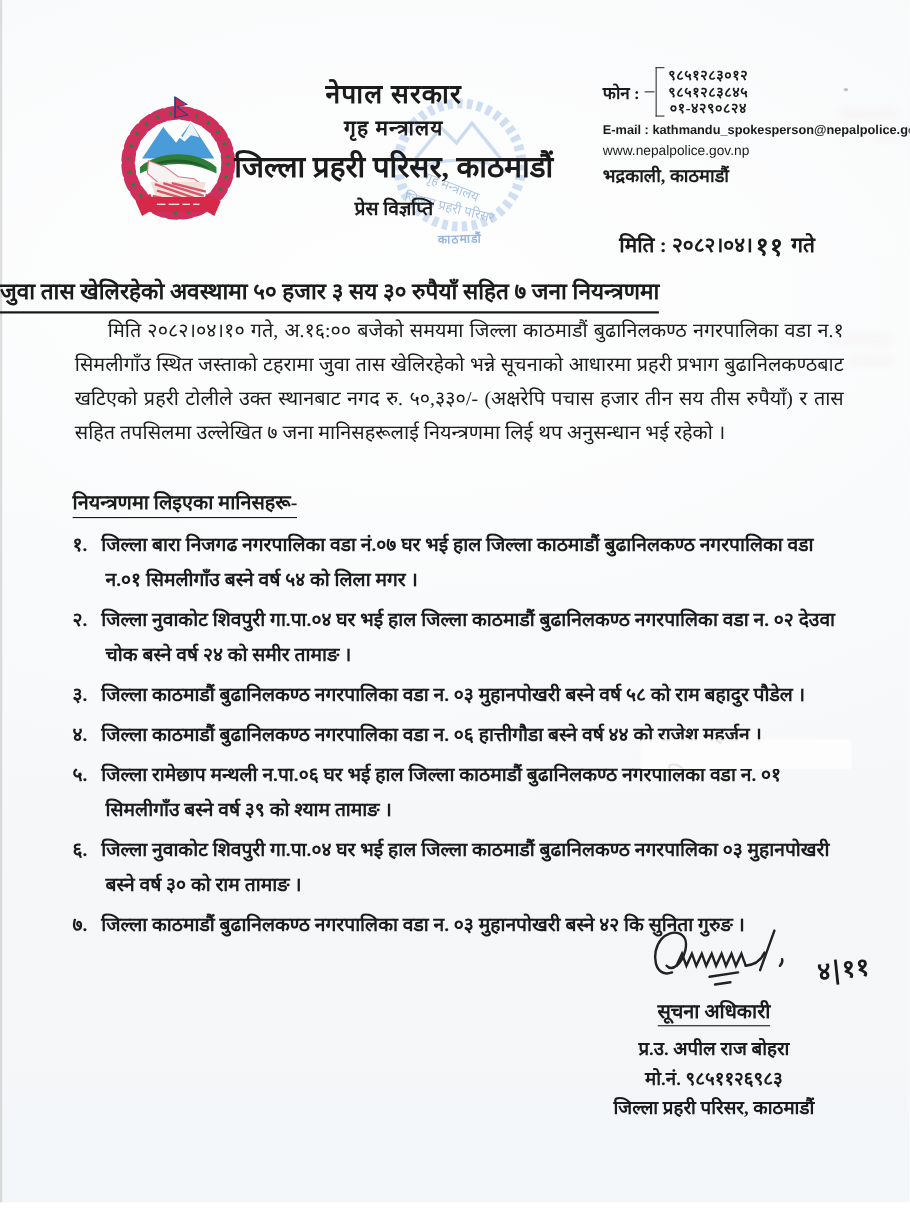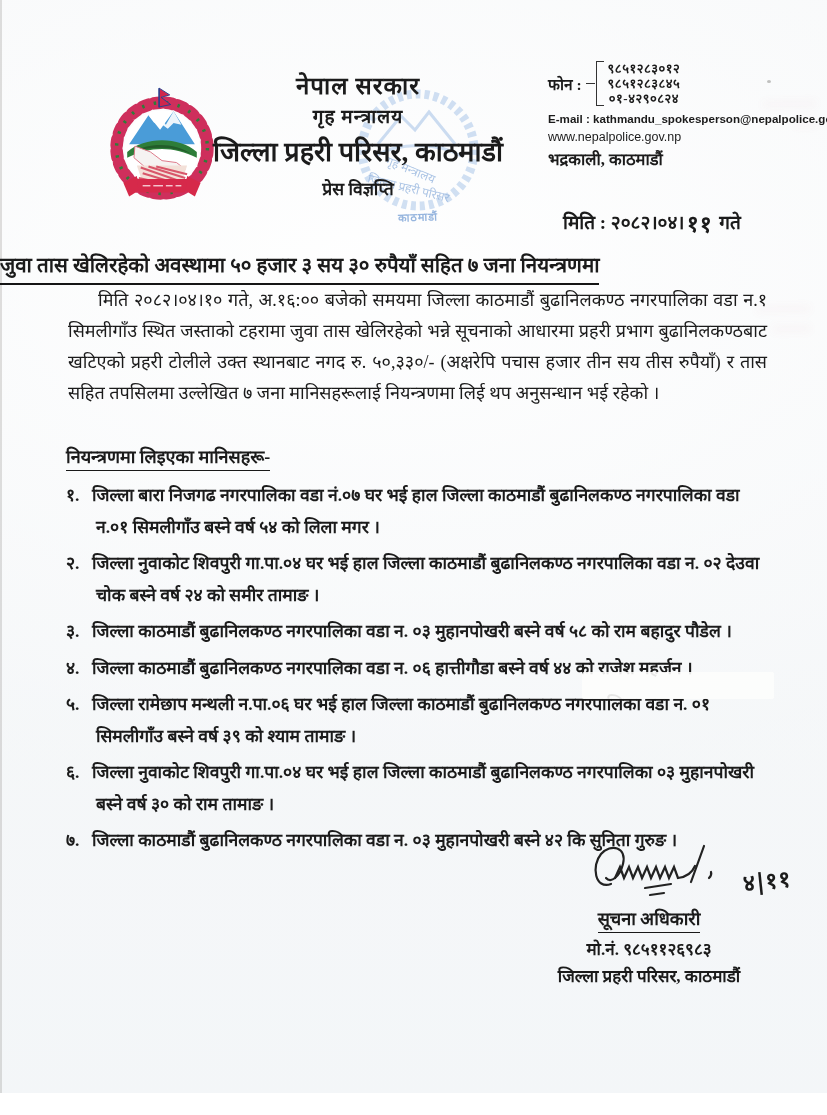--- a/index.html
+++ b/index.html
@@ -189,15 +189,16 @@
         <path d="M91 40 c8 -1 14 -5 17 -12"></path>
         <path d="M104 44 L117 8"></path>
         <path d="M58 50 l26 -4"></path>
         <path d="M63 57 l14 -2"></path>
         <path d="M124 34 c1 3 -1 5 -2 6"></path>
       </g>
     </svg>
     <span class="sig-hand-date hand">४|११</span>
   </div>
   <div><span class="sig-title">सूचना अधिकारी</span></div>
+  <div class="sig-name">प्र.उ. अपील राज बोहरा</div>
   <div class="sig-mobile">मो.नं. ९८५११२६९८३</div>
   <div class="sig-office">जिल्ला प्रहरी परिसर, काठमाडौं</div>
 </div>
 
 </body></html>

